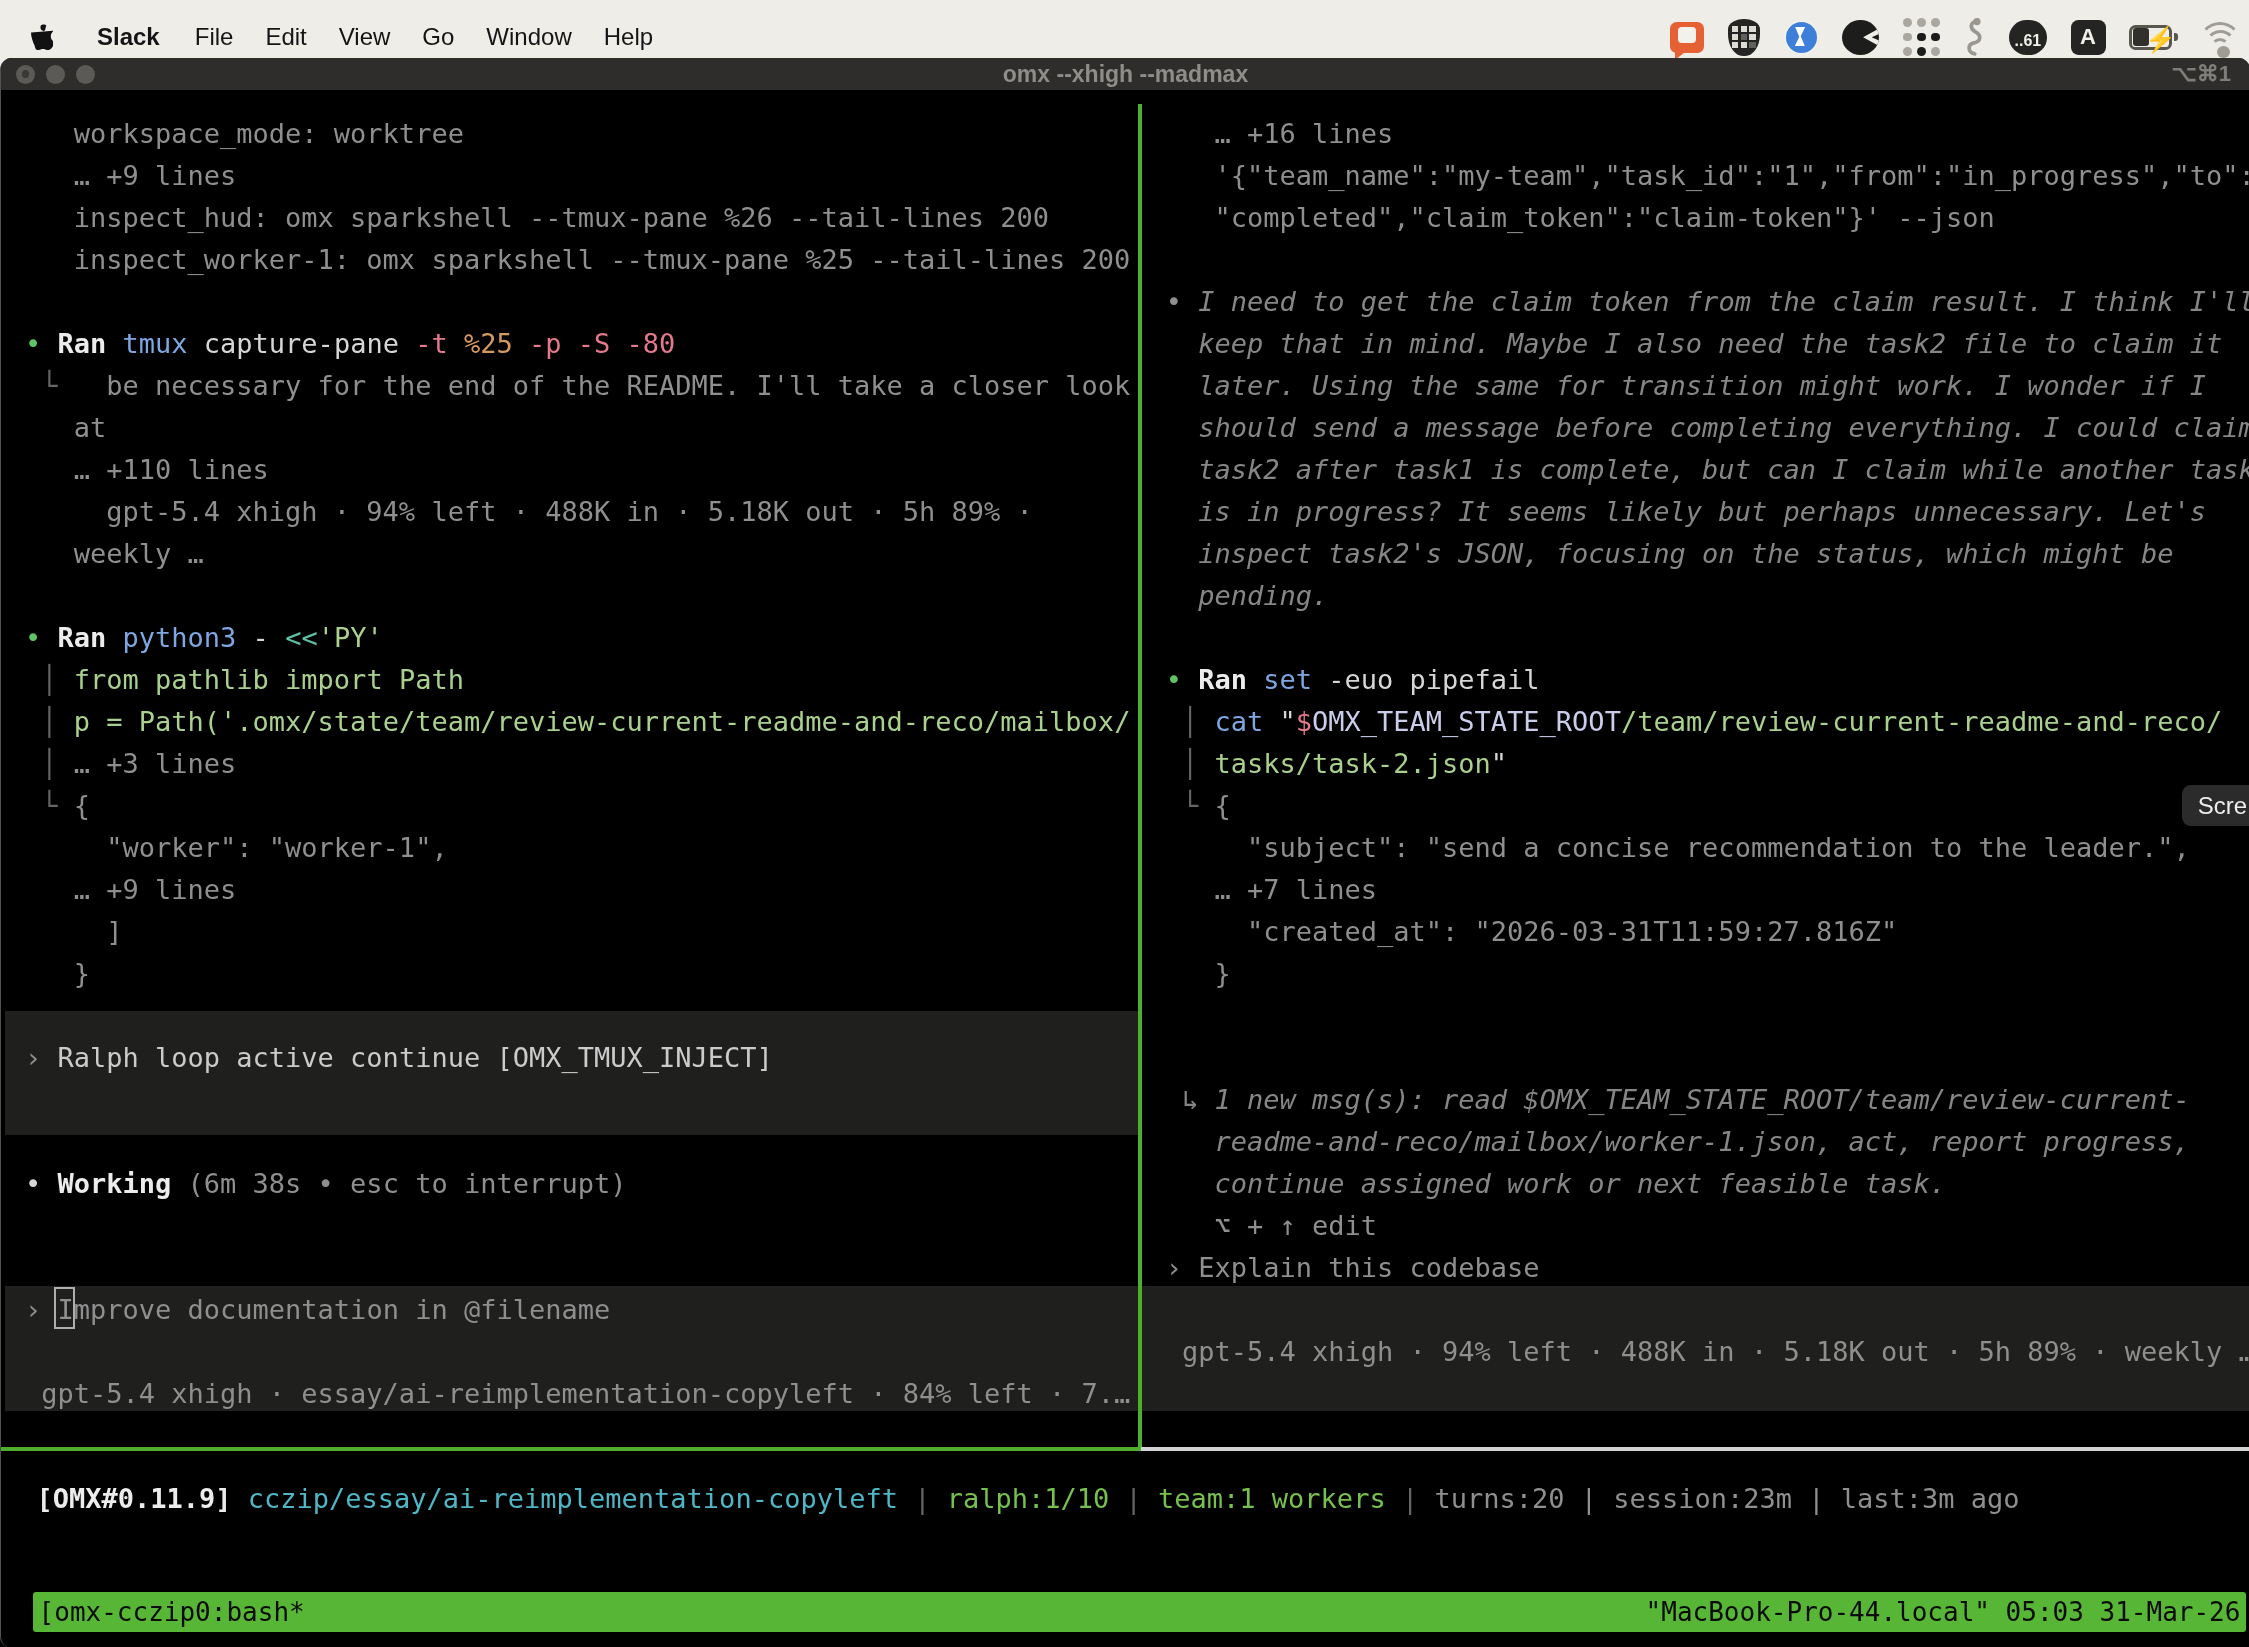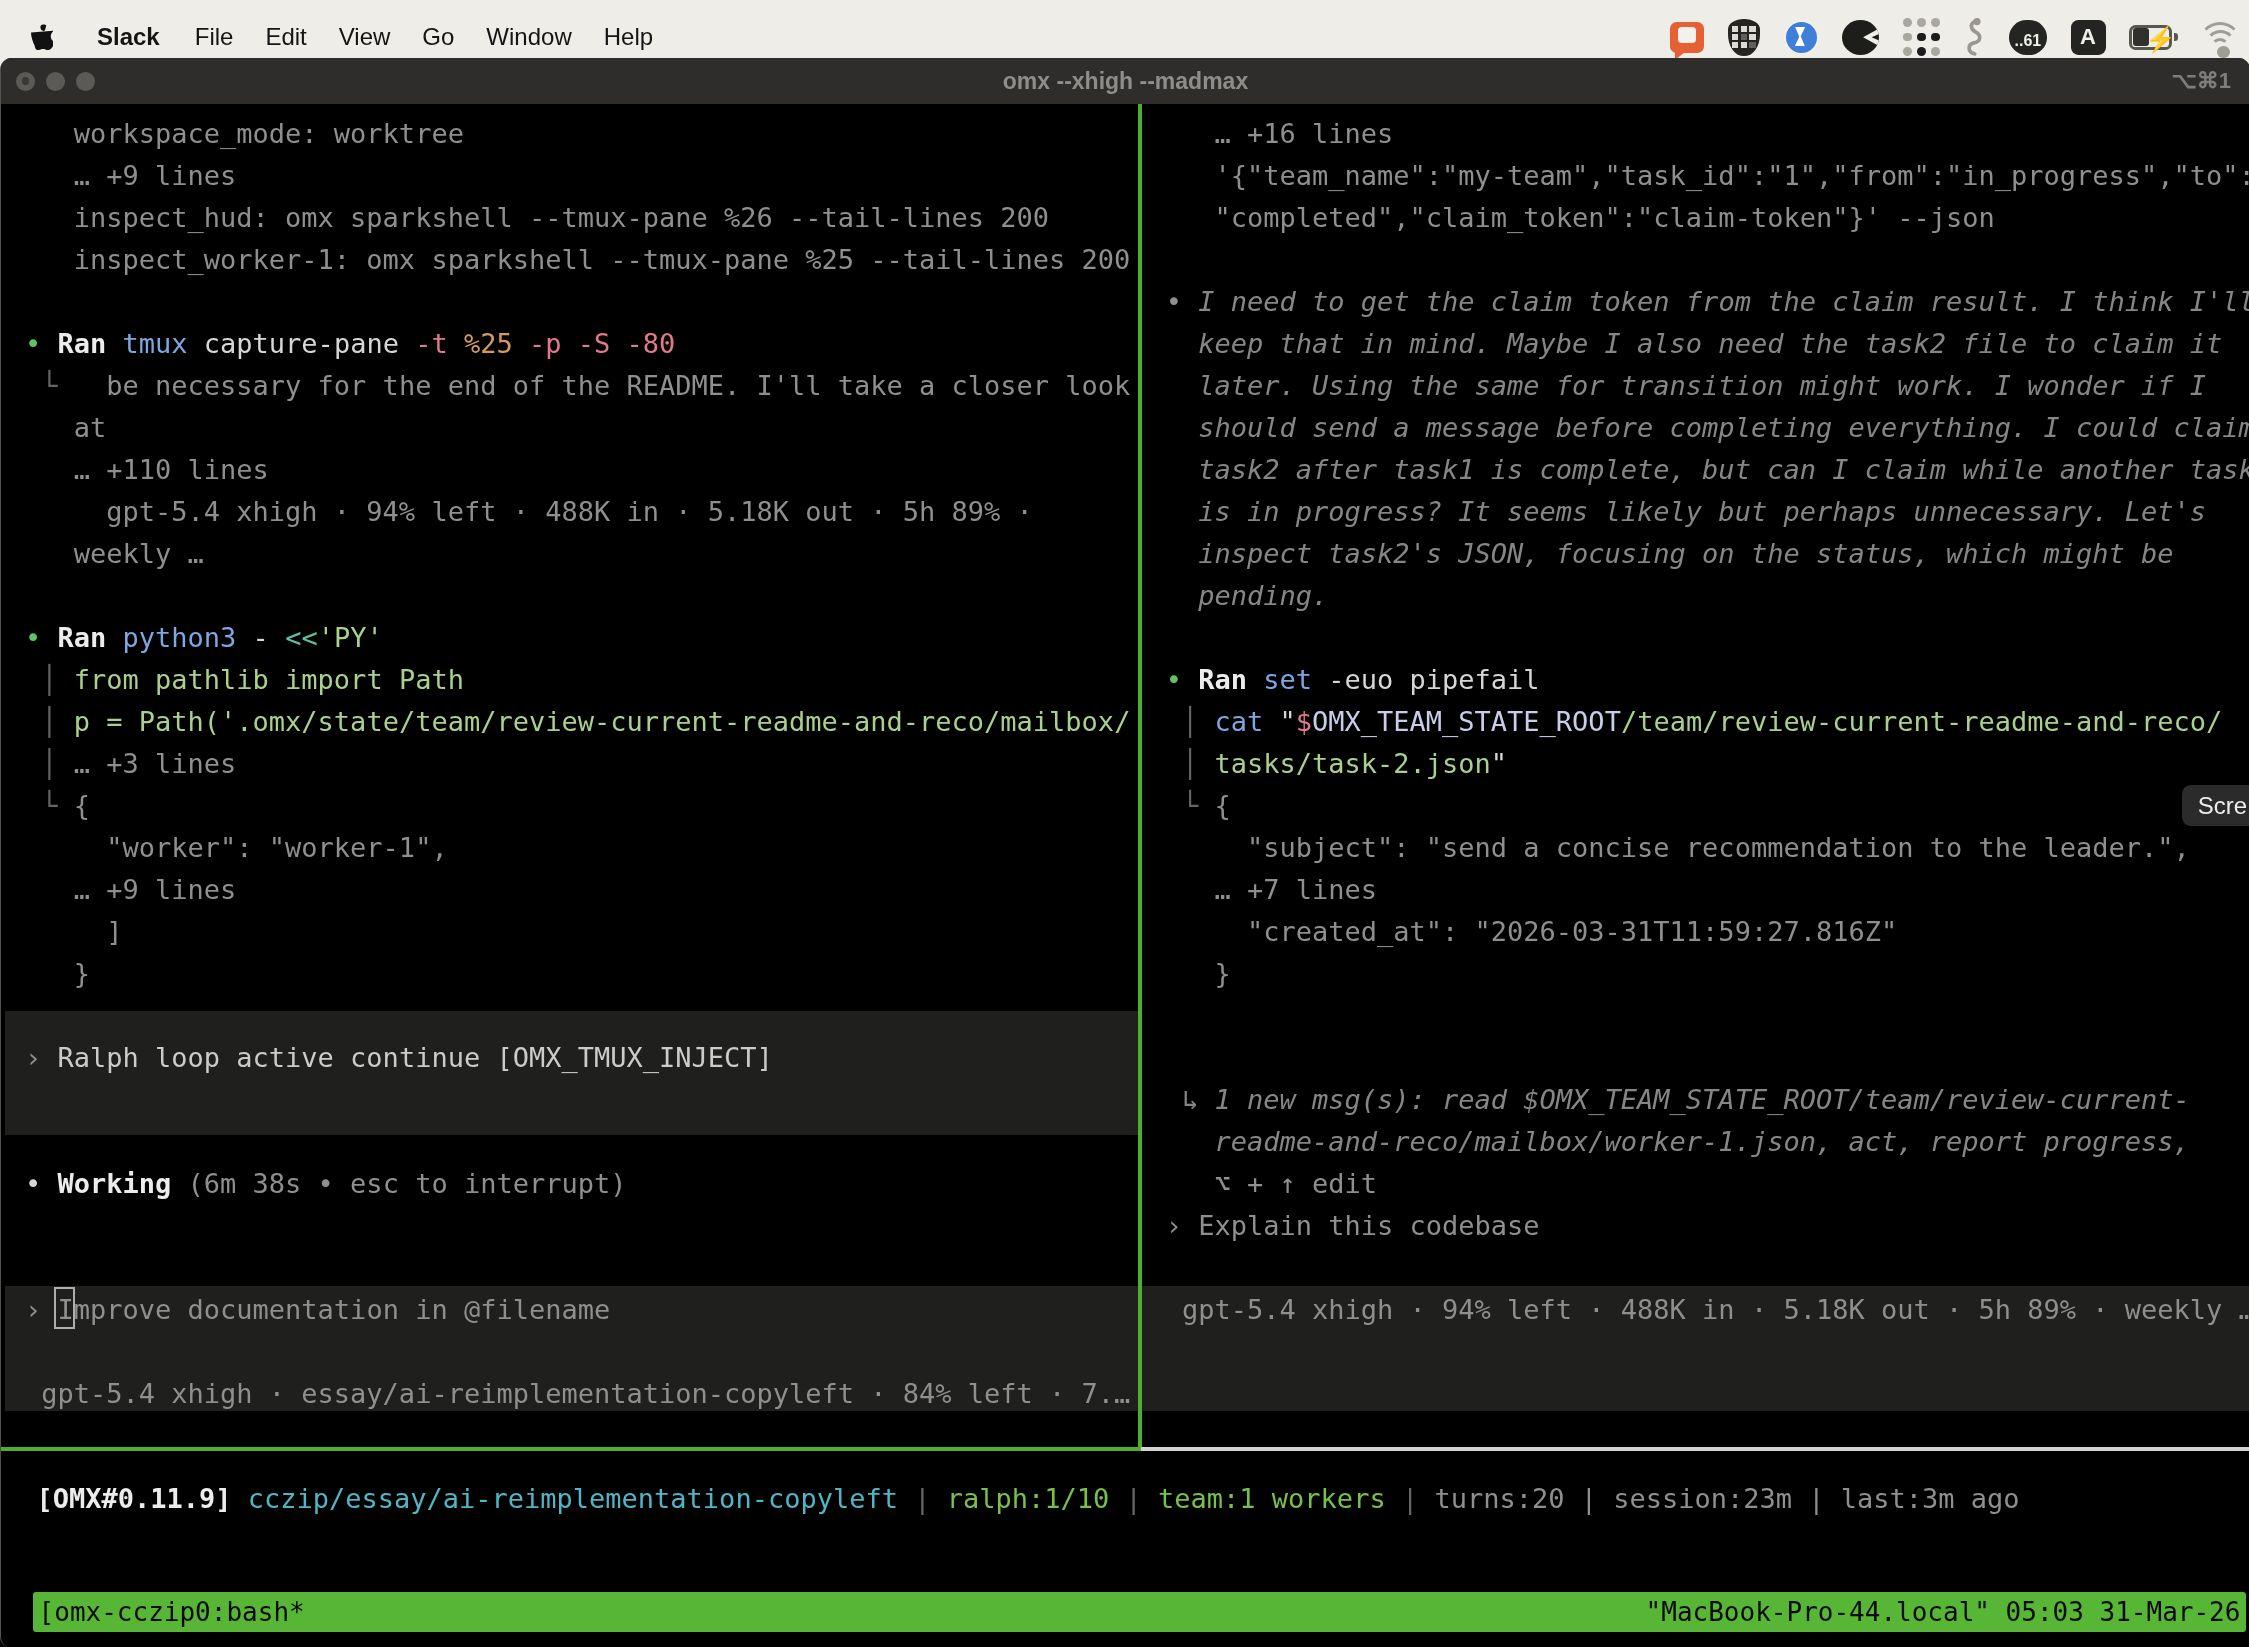--- a/index.html
+++ b/index.html
@@ -50,21 +50,21 @@
   .ic-wifi{position:relative;width:38px;height:29.5px;}
   .ic-wifi span{position:absolute;left:50%;border:3.7px solid transparent;border-top:3.7px solid #a09e94;border-radius:50%;}
   .ic-wifi .a1{width:38px;height:38px;top:0;margin-left:-23px;}
   .ic-wifi .a2{width:25px;height:25px;top:8px;margin-left:-16px;}
   .ic-wifi .a3{width:11.8px;height:11.8px;top:16px;margin-left:-9.6px;}
   .ic-wifi .dot{position:absolute;left:50%;top:24px;margin-left:-3.7px;width:6.6px;height:5.9px;border-radius:50%;background:#a09e94;}
 
   
   .window{position:absolute;top:58px;left:0;right:0;bottom:0;background:#000;
           border-radius:11.8px 11.8px 11.8px 11.8px;overflow:hidden;border-left:1.5px solid #515151;}
-  .titlebar{position:relative;height:46px;background:#2e2d2b;display:flex;align-items:center;}
+  .titlebar{position:relative;height:32px;background:#2e2d2b;display:flex;align-items:center;}
   .traffic{display:flex;gap:11px;margin-left:14.8px;}
   .tl-dot{width:19px;height:19px;border-radius:50%;background:#5b5a56;position:relative;}
   .tl-dot.close::after{content:"";position:absolute;left:5.9px;top:5.9px;width:7.4px;height:7.4px;border-radius:50%;background:#393835;}
   .win-title{position:absolute;left:0;right:0;text-align:center;color:#8f8d89;font-size:23px;font-weight:600;}
   .win-shortcut{position:absolute;right:19px;color:#7f7d79;font-size:22px;font-weight:600;}
 
   
   .terminal{position:absolute;top:46px;left:0;right:0;height:1343px;display:flex;}
   .pane{position:relative;overflow:hidden;background:#000;}
   .pane.left{width:1137px;}
@@ -271,20 +271,21 @@
             <div class="tl"><span class="dim"> │ </span><span class="grn2">tasks/task-2.json</span><span class="w">"</span></div>
             <div class="tl"><span class="dim"> └ </span><span class="g">{</span></div>
             <div class="tl"><span class="g">     "subject": "send a concise recommendation to the leader.",</span></div>
             <div class="tl"><span class="g">   … +7 lines</span></div>
             <div class="tl"><span class="g">     "created_at": "2026-03-31T11:59:27.816Z"</span></div>
             <div class="tl"><span class="g">   }</span></div>
             <div class="tl"></div>
             <div class="tl"></div>
             <div class="tl"><span class="gi"> ↳ 1 new msg(s): read $OMX_TEAM_STATE_ROOT/team/review-current-</span></div>
             <div class="tl"><span class="gi">   readme-and-reco/mailbox/worker-1.json, act, report progress,</span></div>
+            <div class="tl"><span class="gi">   continue assigned work or next feasible task.</span></div>
             <div class="tl"><span class="g">   ⌥ + ↑ edit</span></div>
             <div class="tl"><span class="g">› </span><span class="ph">Explain this codebase</span></div>
             <div class="tl"></div>
             <div class="tl"><span class="g"> gpt-5.4 xhigh · 94% left · 488K in · 5.18K out · 5h 89% · weekly …</span></div>
           </div>
       </div>
       <div class="tooltip">Scre</div>
     </div>
 
     <div class="hdivider">

